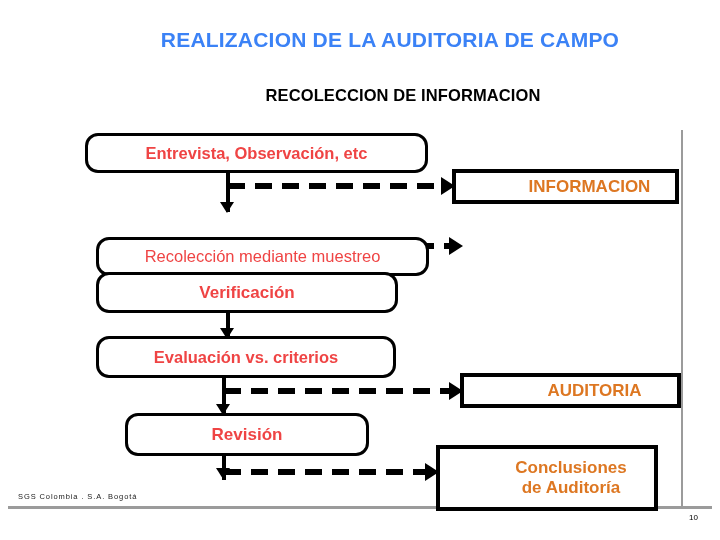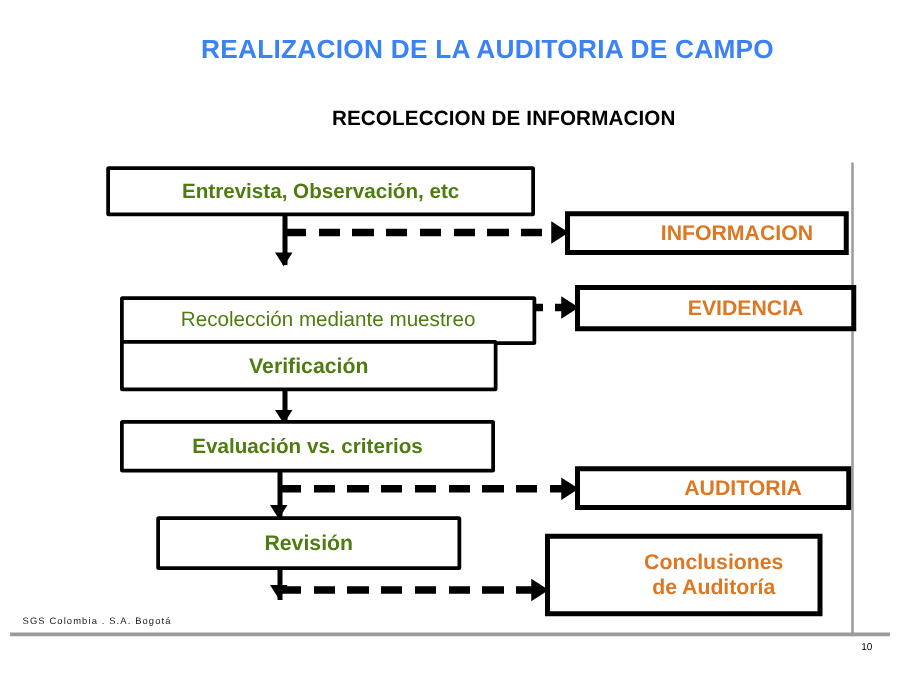--- a/index.html
+++ b/index.html
@@ -49,26 +49,26 @@
     letter-spacing: 0.1px;
     white-space: nowrap;
     padding-left: 43px;
   }
 
   
   .rbox {
     position: absolute;
     box-sizing: border-box;
     border: 3px solid #000000;
-    border-radius: 2px;
+    border-radius: 13px;
     background: #ffffff;
     display: flex;
     align-items: center;
     justify-content: center;
-    color: #4d7c0f;
+    color: #ef4444;
     white-space: nowrap;
     z-index: 5;
   }
   .rbox .lbl { display: block; line-height: 1; }
 
   
   .sbox {
     position: absolute;
     box-sizing: border-box;
     border: 4px solid #000000;
@@ -205,29 +205,26 @@
   </div>
 
   <div class="rbox" style="left:113px; top:413px; width:244px; height:43px; font-size:17px; font-weight:bold;margin-left:12px;">
     <span class="lbl">Revisión</span>
   </div>
 
   <div class="sbox" style="left:452px; top:169px; width:227px; height:35px; font-size:17px;">
     <span class="lbl">INFORMACION</span>
   </div>
 
-  <div class="sbox" style="left:460px; top:228px; width:225px; height:37px; font-size:17px;">
-    <span class="lbl">EVIDENCIA</span>
-  </div>
 
   <div class="sbox" style="left:460px; top:373px; width:221px; height:35px; font-size:17px;">
     <span class="lbl">AUDITORIA</span>
   </div>
 
-  <div class="sbox" style="left:436px; top:427px; width:222px; height:66px; font-size:17px;">
+  <div class="sbox" style="left:436px; top:445px; width:222px; height:66px; font-size:17px;">
     <span class="lbl">
       <span>Conclusiones</span><br>
       <span>de Auditoría</span>
     </span>
   </div>
 
   <div class="side-rule"></div>
 
   <div class="footer-text">SGS Colombia . S.A.  Bogotá</div>
 

